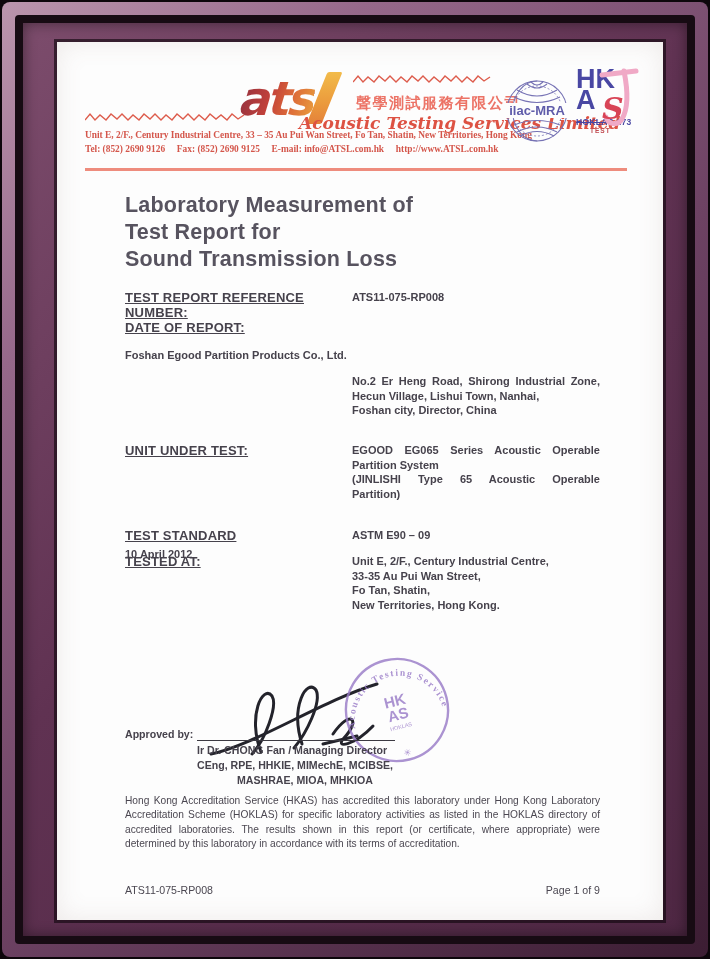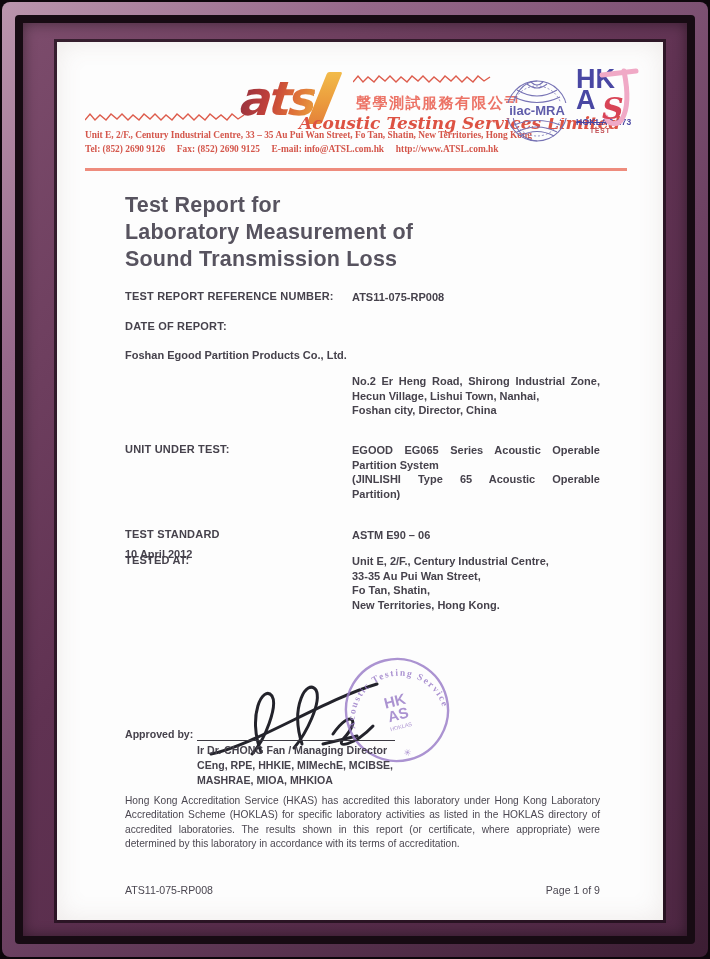--- a/index.html
+++ b/index.html
@@ -42,21 +42,21 @@
   .hoklas{margin-top:6px;font-size:8.5px;font-weight:bold;color:#4947a3;letter-spacing:.3px;}
   .hoklas .struck{text-decoration:line-through;}
   .hkas-test{font-size:6.5px;font-weight:bold;color:#c04a50;letter-spacing:1px;margin-left:14px;}
 
   
   .title{position:absolute;left:68px;top:150px;font-size:21.5px;font-weight:bold;
     color:#57535f;line-height:27px;letter-spacing:.2px;}
 
   
   .row{position:absolute;left:68px;width:475px;display:flex;}
-  .lbl{width:227px;flex:0 0 227px;font-weight:bold;font-size:11px;color:#46424c;letter-spacing:.2px;}
+  .lbl{width:227px;flex:0 0 227px;font-weight:bold;font-size:13px;color:#46424c;letter-spacing:.2px;text-decoration:underline;}
   .val{width:248px;font-weight:bold;font-size:11px;color:#46424c;line-height:14.5px;}
   .just{text-align:justify;text-align-last:justify;}
 
   
   .sig-svg{position:absolute;left:148px;top:632px;}
   .stamp{position:absolute;left:283px;top:611px;width:114px;height:114px;opacity:.82;
     transform:rotate(-14deg);}
   .approved-by{position:absolute;left:68px;top:686px;font-size:10.6px;font-weight:bold;color:#46424c;}
   .sig-line{position:absolute;left:140px;top:698px;width:198px;border-bottom:1.6px solid #3c3a42;}
   .approver{position:absolute;left:140px;width:260px;font-size:10.6px;font-weight:bold;
@@ -119,22 +119,22 @@
         <path d="M8 8 L42 4" fill="none" stroke="#f0a9c6" stroke-width="5" stroke-linecap="round"></path>
         <path d="M30 4 C34 24 34 42 28 52 C24 59 14 58 12 50" fill="none" stroke="#f0a9c6" stroke-width="5" stroke-linecap="round"></path>
       </svg>
       <span class="hkas-s">S</span>
       <div class="hoklas"><span class="struck">HOKLAS</span>
            <span>173</span></div>
       <div class="hkas-test">TEST</div>
     </div>
 
     <div class="title">
+      <div>Laboratory Measurement of</div>
       <div>Test Report for</div>
-      <div>Laboratory Measurement of</div>
       <div>Sound Transmission Loss</div>
     </div>
 
     <div class="row" style="top:248px;">
       <div class="lbl">TEST REPORT REFERENCE NUMBER:</div>
       <div class="val">ATS11-075-RP008</div>
     </div>
 
     <div class="row" style="top:278px;flex-direction:column;">
       <div class="lbl">DATE OF REPORT:</div>
@@ -160,21 +160,21 @@
       <div class="val">
         <div class="just">EGOOD EG065 Series Acoustic Operable</div>
         <div>Partition System</div>
         <div class="just">(JINLISHI Type 65 Acoustic Operable</div>
         <div>Partition)</div>
       </div>
     </div>
 
     <div class="row" style="top:486px;">
       <div class="lbl">TEST STANDARD</div>
-      <div class="val">ASTM E90 – 06</div>
+      <div class="val">ASTM E90 – 09</div>
     </div>
 
     <div class="row" style="top:512px;">
       <div class="lbl">TESTED AT:</div>
       <div class="val">
         <div>Unit E, 2/F., Century Industrial Centre,</div>
         <div>33-35 Au Pui Wan Street,</div>
         <div>Fo Tan, Shatin,</div>
         <div>New Territories, Hong Kong.</div>
       </div>
@@ -203,21 +203,21 @@
         <text x="57" y="67" font-size="15" font-weight="bold">AS</text>
         <text x="57" y="76" font-size="5.5">HOKLAS</text>
         <text x="57" y="104" font-size="9">✳</text>
       </g>
     </svg>
 
     <div class="approved-by">Approved by:</div>
     <div class="sig-line"></div>
     <div class="approver" style="top:701px;">Ir Dr. CHONG Fan / Managing Director</div>
     <div class="approver" style="top:716px;">CEng, RPE, HHKIE, MIMechE, MCIBSE,</div>
-    <div class="approver" style="top:731px;">MASHRAE, MIOA, MHKIOA</div>
+    <div class="approver" style="top:731px;margin-left:40px;">MASHRAE, MIOA, MHKIOA</div>
 
     <div class="foot" style="top:752px;">
       <div class="fline">Hong Kong Accreditation Service (HKAS) has accredited this laboratory under Hong Kong Laboratory</div>
       <div class="fline">Accreditation Scheme (HOKLAS) for specific laboratory activities as listed in the HOKLAS directory of</div>
       <div class="fline">accredited laboratories. The results shown in this report (or certificate, where appropriate) were</div>
       <div>determined by this laboratory in accordance with its terms of accreditation.</div>
     </div>
 
 
     <div class="foot-bottom">

